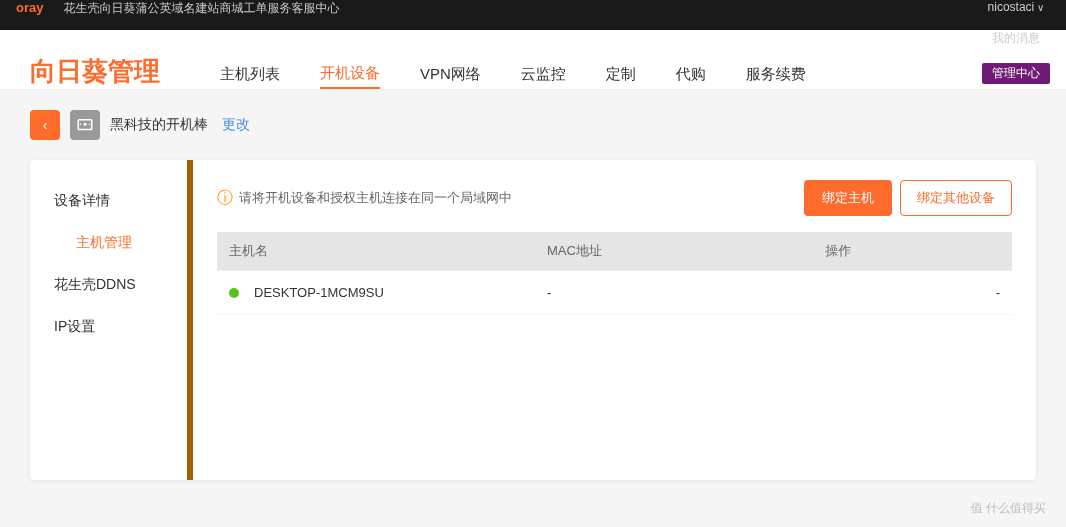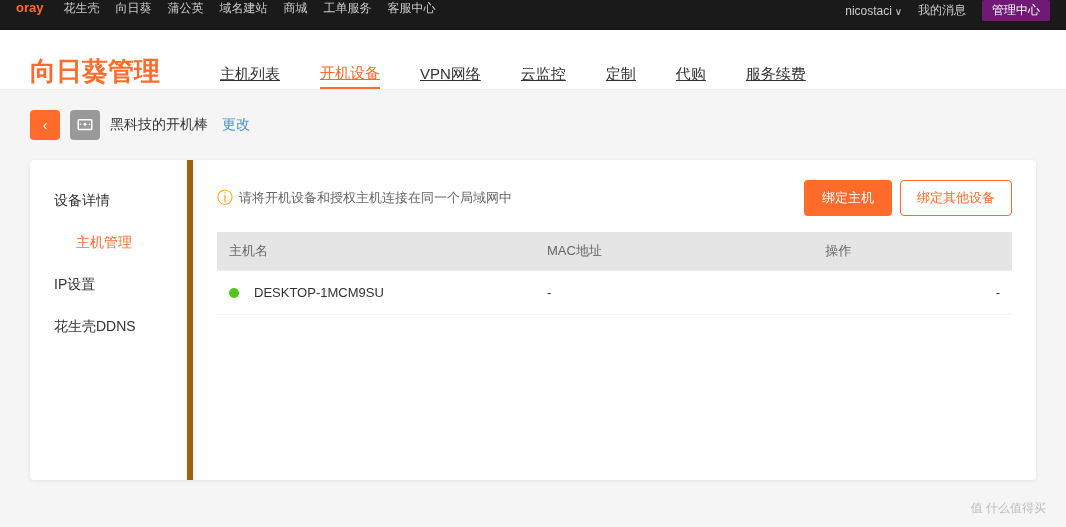--- a/index.html
+++ b/index.html
@@ -16,31 +16,31 @@
       font-size: 12px;
     }
     .top-nav-brand {
       color: #ff6b2b;
       font-weight: bold;
       margin-right: 20px;
       font-size: 13px;
     }
     .top-nav-links {
       display: flex;
+      flex: 1;
+    }
+    .top-nav-links span {
+      cursor: pointer;
+      color: #ccc;
+    }
+    .top-nav-right {
+      display: flex;
+      align-items: center;
       gap: 16px;
-      flex: 1;
-    }
-    .top-nav-links span {
-      cursor: pointer;
-      color: #ccc;
-    }
-    .top-nav-right {
-      display: flex;
-      align-items: center;
-      gap: 16px;
+      flex-direction: column;
     }
     .top-nav-user {
       color: #ccc;
       cursor: pointer;
     }
     .top-nav-user::after {
       content: " ∨";
       font-size: 10px;
     }
     .top-nav-msg { color: #ccc; cursor: pointer; }
@@ -73,21 +73,20 @@
     .sec-nav-links {
       display: flex;
       gap: 40px;
       align-items: center;
     }
     .sec-nav-link {
       color: #333;
       cursor: pointer;
       font-size: 15px;
       padding-bottom: 4px;
-      text-decoration: underline;
     }
     .sec-nav-link.active {
       color: #ff6b2b;
       border-bottom: 2px solid #ff6b2b;
     }
 
     
     .main-wrapper {
       padding: 20px 30px;
       background: #f5f5f5;
@@ -308,22 +307,22 @@
     </div>
     <span class="breadcrumb-text">黑科技的开机棒</span>
     <span class="breadcrumb-edit">更改</span>
   </div>
 
   <div class="content-panel">
 
     <div class="side-menu">
       <div class="side-menu-item">设备详情</div>
       <div class="side-menu-item active">主机管理</div>
+      <div class="side-menu-item">花生壳DDNS</div>
       <div class="side-menu-item">IP设置</div>
-      <div class="side-menu-item">花生壳DDNS</div>
     </div>
 
     <div class="panel-main">
 
       <div class="notice-bar">
         <div class="notice-text">
           <span class="notice-icon">ⓘ</span>
           <span>请将开机设备和授权主机连接在同一个局域网中</span>
         </div>
         <div class="btn-group">

